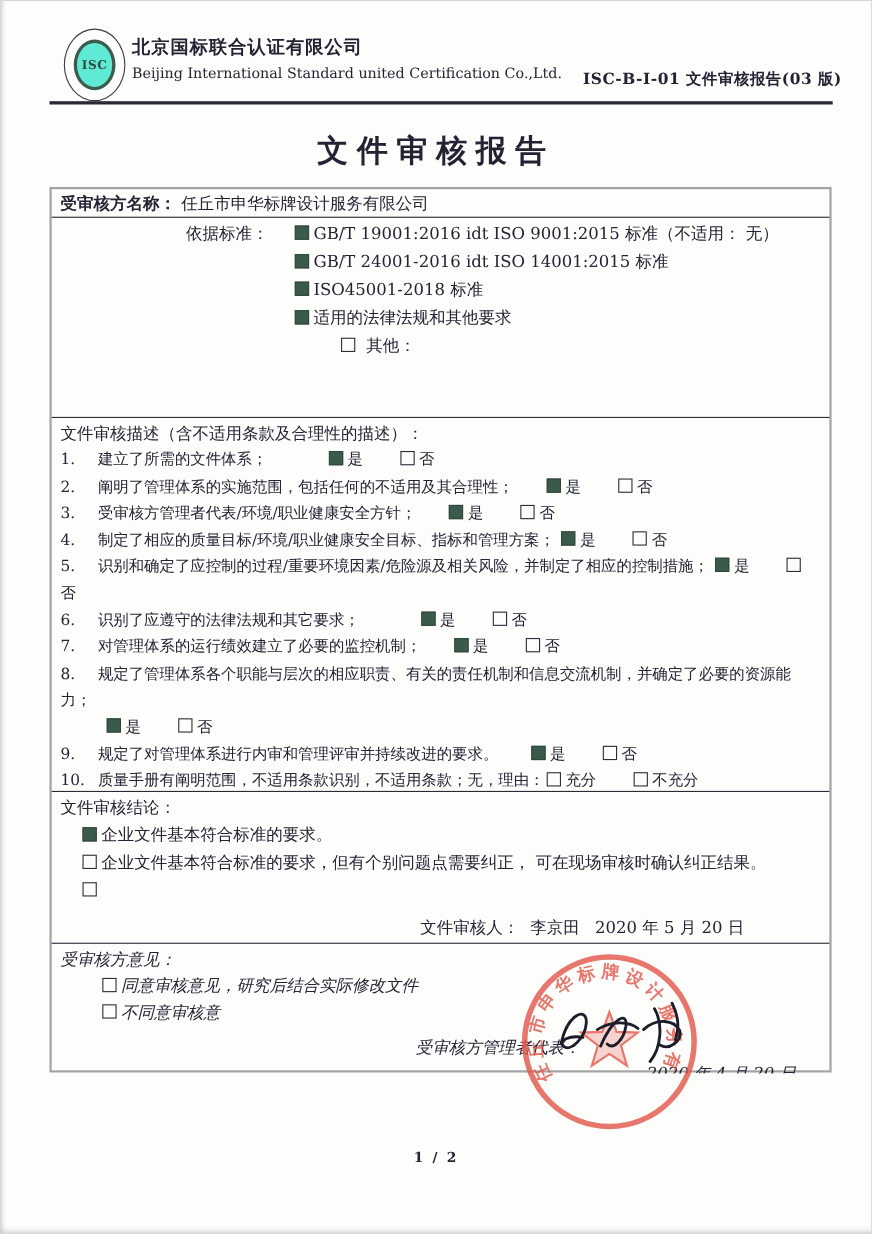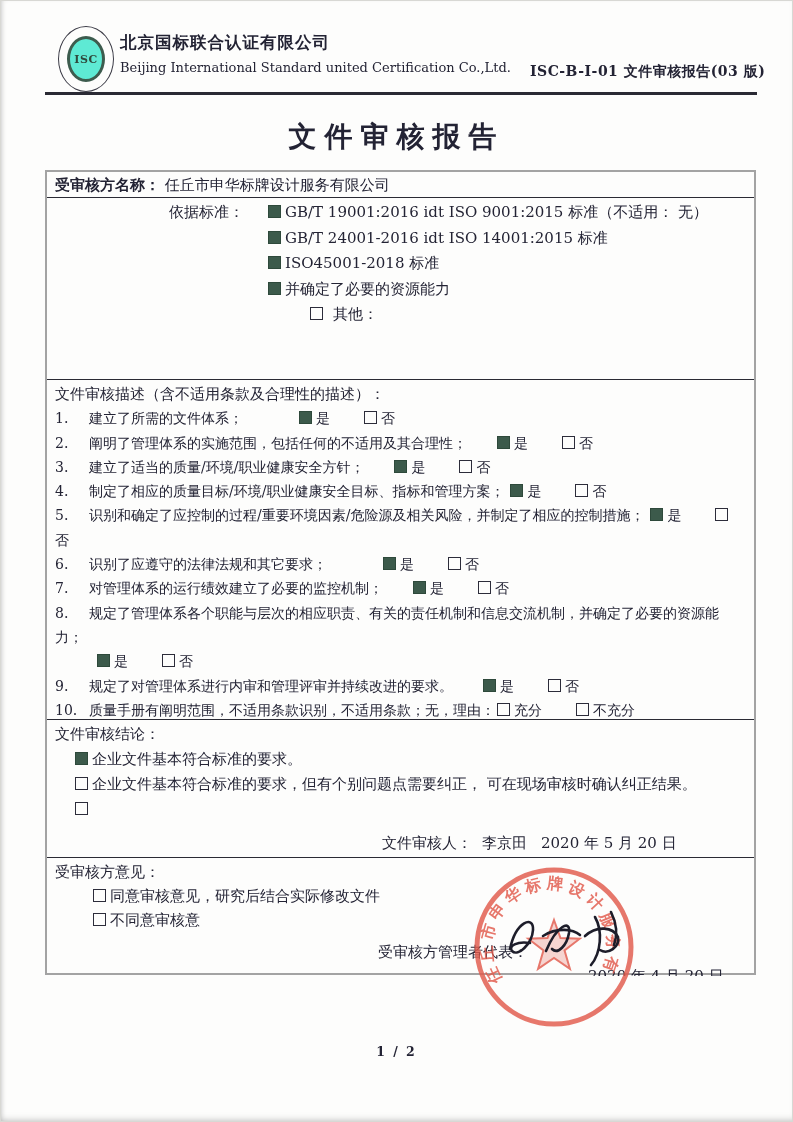--- a/index.html
+++ b/index.html
@@ -29,21 +29,21 @@
     font-size:28px; font-weight:bold; letter-spacing:8px; }
   
   .form { position:absolute; left:45px; top:170px; width:711px; height:805px;
     border:2px solid #a3a3a3; font-size:15px; }
   .sec { border-bottom:1.5px solid #2a2a34; padding:2px 8px 0 8px; overflow:hidden; }
   .sec:last-child { border-bottom:none; }
   .s1 { height:26px; line-height:23px; }
   .s2 { height:182px; line-height:25.5px; }
   .s3 { height:340px; line-height:24.3px; font-size:14px; }
   .s4 { height:138px; line-height:25px; }
-  .s5 { height:118px; line-height:24px; }
+  .s5 { height:118px; line-height:24px;font-style:italic; }
   .b { font-weight:bold; }
   
   .cb { display:inline-block; width:13px; height:13px; border:1.6px solid #2c2c3a;
     vertical-align:-1px; margin-right:4px; background:#fdfdfc; }
   .cb.on { background:var(--check,#3c5a4b); border-color:#2e493b; }
   
   .doc-label { display:inline-block; width:178px; }
   .doc-name  { display:inline-block; width:158px; }
   .ver-label { display:inline-block; width:68px; }
   .ver-val   { display:inline-block; width:58px; }
@@ -96,31 +96,31 @@
     <div class="sec s1">
       <span class="b">受审核方名称：</span>
       <span>任丘市申华标牌设计服务有限公司</span>
     </div>
 
     <div class="sec s2">
       <div id="standards">
           <div class="std-line0"><span class="std-label">依据标准：</span><span class="cb on"></span><span>GB/T 19001:2016 idt ISO 9001:2015 标准（不适用： 无）</span></div>
           <div class="std-line"><span class="cb on"></span><span>GB/T 24001-2016 idt ISO 14001:2015 标准</span></div>
           <div class="std-line"><span class="cb on"></span><span>ISO45001-2018 标准</span></div>
-          <div class="std-line"><span class="cb on"></span><span>并确定了必要的资源能力</span></div>
+          <div class="std-line"><span class="cb on"></span><span>适用的法律法规和其他要求</span></div>
           <div class="std-other"><span class="cb"></span><span>其他：</span></div>
         </div>
     </div>
 
     <div class="sec s3">
       <div style="font-size:15px;">文件审核描述（含不适用条款及合理性的描述）：</div>
       <div id="checklist">
           <div class="item"><span class="num">1.</span><span>建立了所需的文件体系；</span><span class="gap-wide"><span class="cb on"></span><span>是</span></span><span class="opt2"><span class="cb"></span><span>否</span></span></div>
           <div class="item"><span class="num">2.</span><span>阐明了管理体系的实施范围，包括任何的不适用及其合理性；</span><span class="gap-mid"><span class="cb on"></span><span>是</span></span><span class="opt2"><span class="cb"></span><span>否</span></span></div>
-          <div class="item"><span class="num">3.</span><span>建立了适当的质量/环境/职业健康安全方针；</span><span class="gap-mid"><span class="cb on"></span><span>是</span></span><span class="opt2"><span class="cb"></span><span>否</span></span></div>
+          <div class="item"><span class="num">3.</span><span>受审核方管理者代表/环境/职业健康安全方针；</span><span class="gap-mid"><span class="cb on"></span><span>是</span></span><span class="opt2"><span class="cb"></span><span>否</span></span></div>
           <div class="item"><span class="num">4.</span><span>制定了相应的质量目标/环境/职业健康安全目标、指标和管理方案；</span><span class="gap-tight"><span class="cb on"></span><span>是</span></span><span class="opt2"><span class="cb"></span><span>否</span></span></div>
           <div class="item"><span class="num">5.</span><span>识别和确定了应控制的过程/重要环境因素/危险源及相关风险，并制定了相应的控制措施；</span><span class="gap-tight"><span class="cb on"></span><span>是</span></span><span class="opt2"><span class="cb"></span><span>否</span></span></div>
           <div class="item"><span class="num">6.</span><span>识别了应遵守的法律法规和其它要求；</span><span class="gap-wide"><span class="cb on"></span><span>是</span></span><span class="opt2"><span class="cb"></span><span>否</span></span></div>
           <div class="item"><span class="num">7.</span><span>对管理体系的运行绩效建立了必要的监控机制；</span><span class="gap-mid"><span class="cb on"></span><span>是</span></span><span class="opt2"><span class="cb"></span><span>否</span></span></div>
           <div class="item"><span class="num">8.</span><span>规定了管理体系各个职能与层次的相应职责、有关的责任机制和信息交流机制，并确定了必要的资源能力；</span></div>
           <div class="opt-break"><span class="gap-none"><span class="cb on"></span><span>是</span></span><span class="opt2"><span class="cb"></span><span>否</span></span></div>
           <div class="item"><span class="num">9.</span><span>规定了对管理体系进行内审和管理评审并持续改进的要求。</span><span class="gap-mid"><span class="cb on"></span><span>是</span></span><span class="opt2"><span class="cb"></span><span>否</span></span></div>
           <div class="item"><span class="num">10.</span><span>质量手册有阐明范围，不适用条款识别，不适用条款；无，理由：</span><span class="gap-none"><span class="cb"></span><span>充分</span></span><span class="opt2"><span class="cb"></span><span>不充分</span></span></div>
         </div>
 

